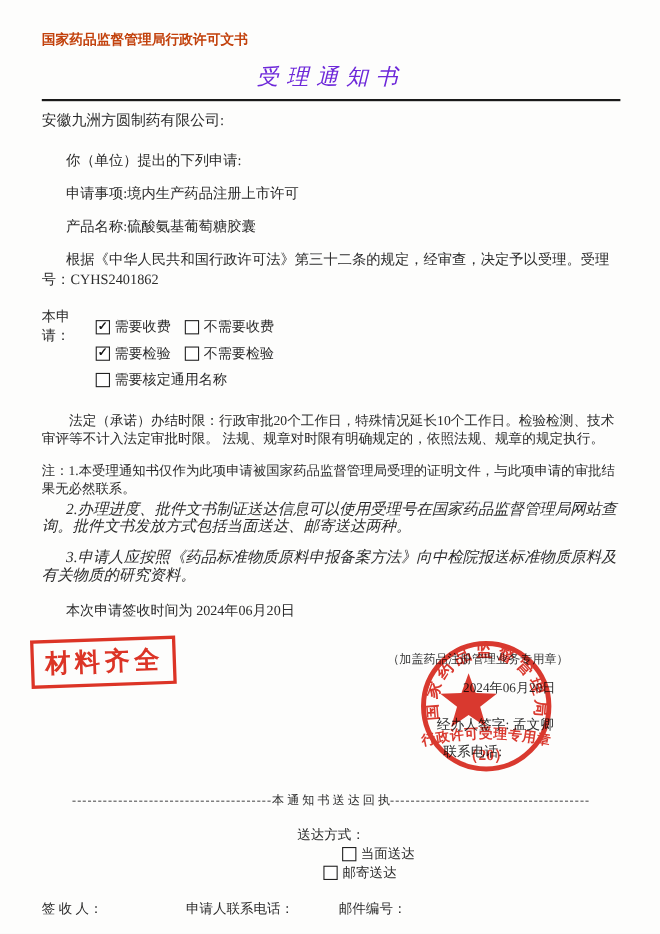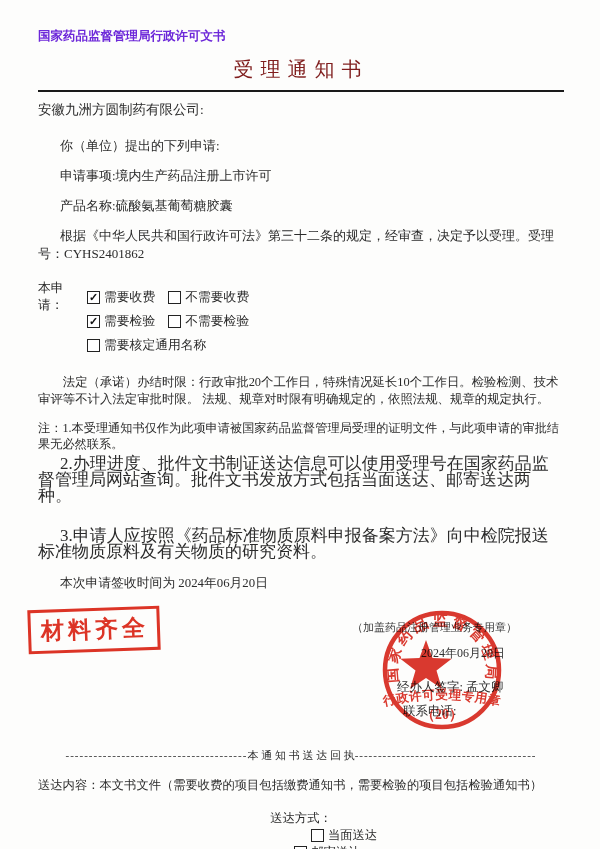--- a/index.html
+++ b/index.html
@@ -2,37 +2,37 @@
 <html><head>
 <meta charset="utf-8">
 <style>
   html,body{margin:0;padding:0;}
   body{background:#e8e8e8;}
   .page{
     width:600px;height:849px;background:#fdfdfc;position:relative;overflow:hidden;
     font-family:"Liberation Serif","DejaVu Serif",serif;color:#2b2b2b;margin:0 auto;
   }
   .content{padding:28px 36px 0 38px;}
-  .doc-type{font-family:"Liberation Sans","DejaVu Sans",sans-serif;font-weight:bold;font-size:12.5px;color:#6d28d9;}
-  .title{text-align:center;font-size:20px;letter-spacing:7px;margin-top:11px;color:#7f1d1d;}
+  .doc-type{font-family:"Liberation Sans","DejaVu Sans",sans-serif;font-weight:bold;font-size:12.5px;color:#c2410c;}
+  .title{text-align:center;font-size:20px;letter-spacing:7px;margin-top:11px;color:#6d28d9;font-style:italic;}
   .rule{border-top:2px solid #1a1a1a;margin-top:7px;}
   .addressee{font-size:13.5px;margin-top:9px;}
   .intro{font-size:13px;margin-top:18px;text-indent:22px;}
   .line-item{font-size:13px;margin-top:12px;text-indent:22px;}
   .checks{margin-top:22px;font-size:12.8px;}
   .chk-row{display:flex;align-items:center;height:24px;}
   .chk-label{width:49px;}
   .chk-indent{margin-left:49px;}
   .cb{display:inline-flex;align-items:center;margin-right:13px;cursor:default;}
   .box{width:11px;height:11px;border:1.5px solid #222;display:inline-flex;align-items:center;justify-content:center;
        font-size:11px;line-height:11px;font-weight:bold;margin-right:4px;background:#fff;color:#111;}
   .para{font-size:12.4px;line-height:16.5px;margin-top:17px;text-indent:2em;}
   .note1{font-size:12.2px;line-height:16px;margin-top:13px;}
-  .note{font-size:17px;line-height:16px;margin-top:4px;text-indent:22px;}
-  .note-gap{margin-top:24px;}
+  .note{font-size:14px;line-height:16px;margin-top:4px;text-indent:22px;font-style:italic;}
+  .note-gap{margin-top:12px;}
   .sign-time{font-size:12.8px;margin-top:15px;text-indent:22px;}
   .stamp-zone{position:relative;height:150px;}
   .materials-stamp{
     position:absolute;left:-10px;top:16px;border:3px solid var(--stamp-red,#dc3426);
     color:var(--stamp-red,#dc3426);font-size:23px;font-weight:bold;letter-spacing:4px;
     padding:3px 8px 4px 10px;transform:rotate(-2deg);background:transparent;
   }
   .affix-note{position:absolute;left:314px;top:28px;font-size:11px;color:#3a3a3a;white-space:nowrap;}
   .seal-date{position:absolute;left:383px;top:53px;font-size:12px;color:#303030;white-space:nowrap;}
   .handler{position:absolute;left:359px;top:87px;font-size:12.5px;color:#303030;white-space:nowrap;}
@@ -120,21 +120,20 @@
         <text font-size="12.5" font-weight="bold" fill="#d92a1f" letter-spacing="0.5" font-family="Liberation Serif, DejaVu Serif, serif">
           <textPath href="#sealInnerArc" startOffset="50%" text-anchor="middle">行政许可受理专用章</textPath>
         </text>
         <text x="63" y="110" font-size="14" font-weight="bold" fill="#d92a1f" text-anchor="middle" font-family="Liberation Serif, DejaVu Serif, serif">（20）</text>
       </svg>
     </div>
 
     <div class="divider"><span class="dash">---------------------------------------</span><span>本 通 知 书 送 达 回 执</span><span class="dash">---------------------------------------</span></div>
 
     <div class="receipt">
-      <div class="r-content">送达内容：本文书文件（需要收费的项目包括缴费通知书，需要检验的项目包括检验通知书）</div>
 
       <div class="r-method">
         <span>送达方式：</span>
         <span class="cb m1">
           <span class="box"></span>
           <span>当面送达</span>
         </span>
         <span class="cb m2">
           <span class="box"></span>
           <span>邮寄送达</span>

